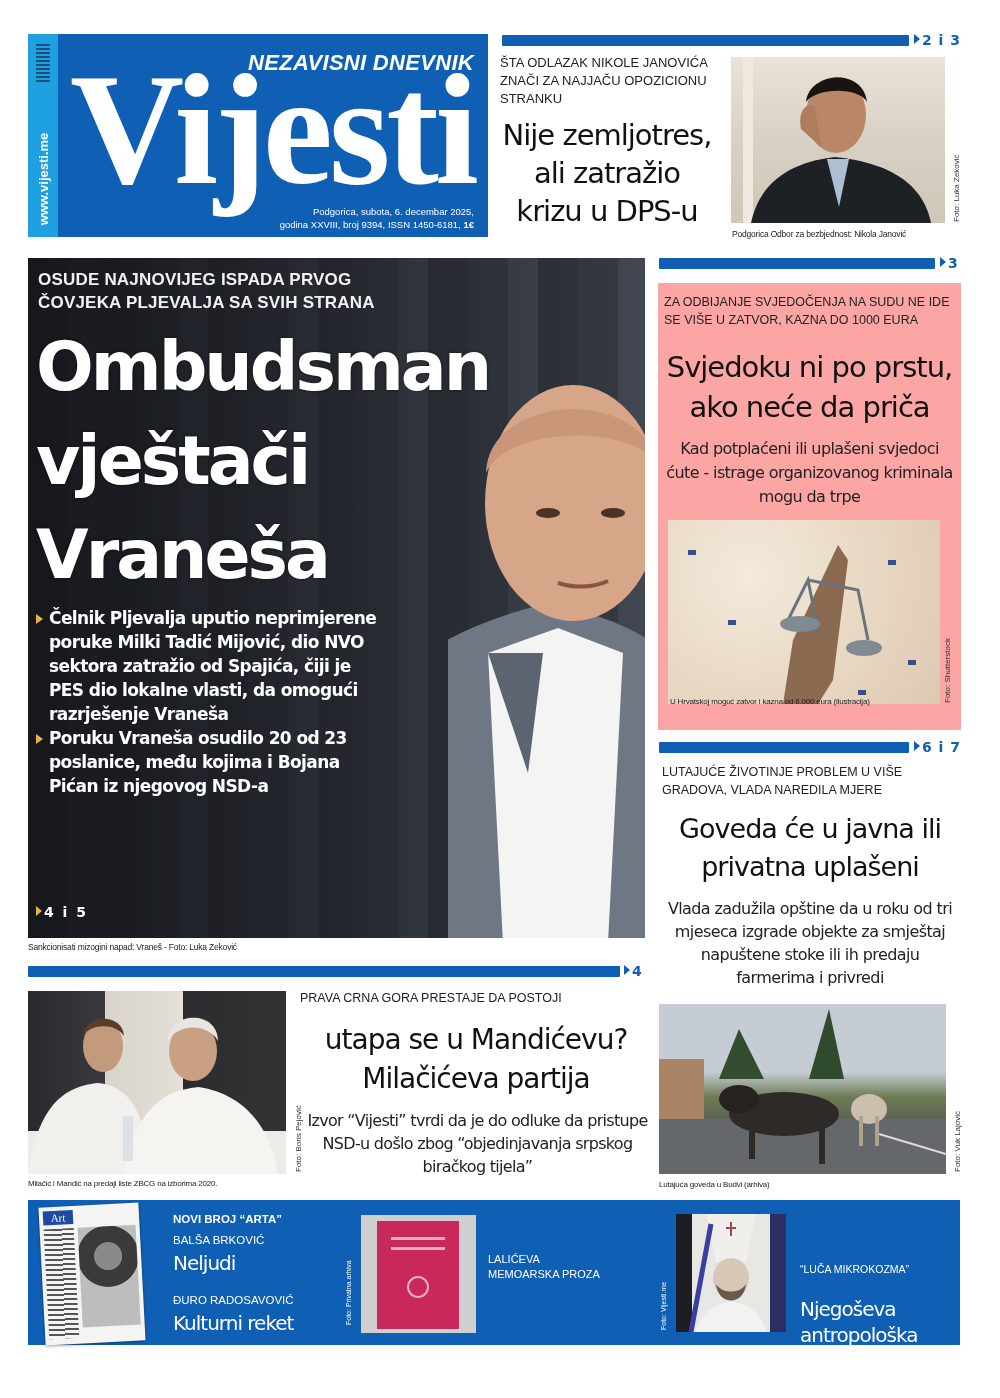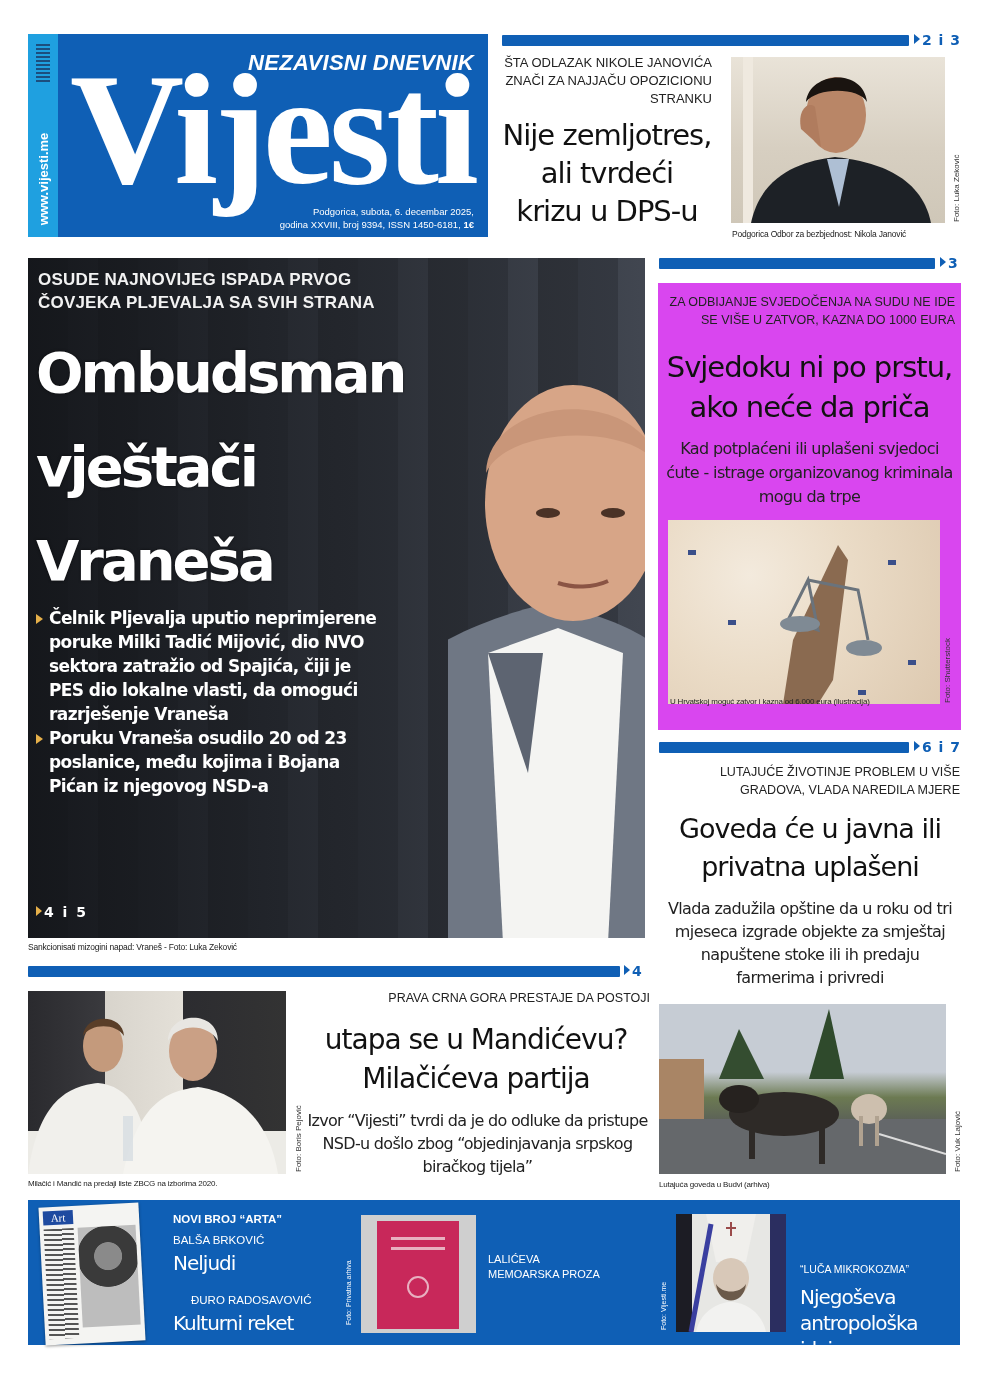--- a/index.html
+++ b/index.html
@@ -16,43 +16,43 @@
     .masthead { left: 28px; top: 34px; width: 460px; height: 203px; background: #0f5fb5; overflow: hidden; }
     .mast-strip { position: absolute; left: 0; top: 0; width: 30px; height: 100%; background: #1fa0e0; }
     .mast-url { position: absolute; left: 15px; top: 145px; transform: translate(-50%, -50%) rotate(-90deg); color: #fff; font-weight: bold; font-size: 13px; white-space: nowrap; font-family: "Liberation Sans", sans-serif; }
     .mast-barcode { position: absolute; left: 8px; top: 8px; width: 14px; height: 40px; background: repeating-linear-gradient(0deg, #1b3a66 0 2px, transparent 2px 4px); opacity: .8; }
     .mast-tag { position: absolute; right: 14px; top: 16px; color: #fff; font-weight: bold; font-style: italic; font-size: 22px; letter-spacing: .3px; font-family: "Liberation Sans", sans-serif; }
     .mast-logo { position: absolute; left: 42px; top: 6px; color: #fff; font-family: "Liberation Serif", serif; font-weight: bold; font-size: 158px; line-height: 180px; letter-spacing: -4px; }
     .mast-info { position: absolute; right: 14px; bottom: 6px; color: #fff; font-size: 9.5px; line-height: 13px; text-align: right; font-family: "Liberation Sans", sans-serif; }
     .mast-info b { font-weight: bold; }
 
     
-    .kicker { text-transform: uppercase; font-family: "Liberation Sans", sans-serif; color: #222; text-align: right; }
+    .kicker { text-transform: uppercase; font-family: "Liberation Sans", sans-serif; color: #222; text-align: left; }
     .head-sans { font-family: "DejaVu Sans", sans-serif; color: #111; text-align: center; letter-spacing: -1px; }
 
     .photo { position: absolute; overflow: hidden; }
     .credit-v { position: absolute; font-size: 8px; color: #333; transform: rotate(-90deg); transform-origin: left top; white-space: nowrap; }
     .caption { position: absolute; font-size: 8.5px; color: #222; white-space: nowrap; font-family: "Liberation Sans", sans-serif; letter-spacing: -.2px; }
 
     
     .lead { left: 28px; top: 258px; width: 617px; height: 680px; background: #1c1e22; overflow: hidden; }
     .lead-bg { position: absolute; inset: 0; background:
       linear-gradient(90deg, rgba(20,22,26,.95) 0%, rgba(35,38,44,.75) 50%, rgba(80,85,95,.3) 100%),
       repeating-linear-gradient(90deg, #2a2e36 0 40px, #3b404a 40px 70px, #23262c 70px 110px); }
     .lead-person { position: absolute; left: 420px; top: 95px; width: 215px; height: 590px; }
     .lead-kicker { position: absolute; left: 10px; top: 10px; color: #f2f2f2; font-size: 17px; line-height: 23px; font-weight: bold; text-transform: uppercase; font-family: "Liberation Sans", sans-serif; letter-spacing: .2px; }
-    .lead-head { position: absolute; left: 8px; top: 62px; color: #ffffff; font-family: "DejaVu Sans", sans-serif; font-weight: bold; font-size: 56px; line-height: 94px; letter-spacing: -3px; text-shadow: 0 0 3px rgba(0,0,0,.6); margin-top: 6px; }
+    .lead-head { position: absolute; left: 8px; top: 62px; color: #ffffff; font-family: "DejaVu Sans", sans-serif; font-weight: bold; font-size: 68px; line-height: 94px; letter-spacing: -3px; text-shadow: 0 0 3px rgba(0,0,0,.6); }
     .lead-bullets { position: absolute; left: 6px; top: 348px; width: 350px; list-style: none; }
     .lead-bullets li { position: relative; padding-left: 15px; color: #fff; font-family: "DejaVu Sans", sans-serif; font-weight: bold; font-size: 17px; line-height: 24px; letter-spacing: -.6px; margin-bottom: 0; }
     .lead-bullets li .b { position: absolute; left: 2px; top: 8px; width: 0; height: 0; border-top: 5px solid transparent; border-bottom: 5px solid transparent; border-left: 7px solid #e6b04a; }
     .lead-ref { position: absolute; left: 8px; top: 646px; color: #fff; font-weight: bold; font-size: 14px; font-family: "DejaVu Sans", sans-serif; letter-spacing: 2px; }
     .lead-ref .b { display: inline-block; width: 0; height: 0; border-top: 5px solid transparent; border-bottom: 5px solid transparent; border-left: 6px solid #e6b04a; margin-right: 2px; vertical-align: 1px; }
 
     
-    .graybox { left: 658px; top: 283px; width: 303px; height: 447px; background: #d946ef; }
+    .graybox { left: 658px; top: 283px; width: 303px; height: 447px; background: #fca5a5; }
 
     
     .band { left: 28px; top: 1200px; width: 932px; height: 145px; background: #0f5fb5; }
     .band-kick { position: absolute; color: #fff; font-size: 11.5px; text-transform: uppercase; font-family: "Liberation Sans", sans-serif; line-height: 15px; }
     .band-head { position: absolute; color: #fff; font-family: "DejaVu Sans", sans-serif; font-size: 20px; line-height: 26px; letter-spacing: -1px; }
     .band-credit { position: absolute; color: #fff; font-size: 7px; transform: rotate(-90deg); transform-origin: left top; white-space: nowrap; }
   </style>
 </head>
 <body>
 
@@ -68,21 +68,21 @@
     <div><span>godina XXVIII, broj 9394, ISSN 1450-6181,</span> <b>1€</b></div>
   </div>
 </div>
 
 <div class="rule" style="left:502px; top:35px; width:407px;"></div>
 <div class="pageref" style="left:914px; top:33px;"><span class="tri"></span><span>2 i 3</span></div>
 
 <div class="abs kicker" style="left:500px; top:54px; width:212px; font-size:13px; line-height:18px;">ŠTA ODLAZAK NIKOLE JANOVIĆA ZNAČI ZA NAJJAČU OPOZICIONU STRANKU</div>
 <div class="abs head-sans" style="left:498px; top:116px; width:218px; font-size:29px; line-height:38px;">
   <div>Nije zemljotres,</div>
-  <div>ali tvrdeći</div>
+  <div>ali zatražio</div>
   <div>krizu u DPS-u</div>
 </div>
 <div class="photo" style="left:731px; top:57px; width:214px; height:166px; background:linear-gradient(180deg,#e9e3d8 0%,#d7cfc1 55%,#cfc7b8 100%);">
   <svg width="214" height="166" viewBox="0 0 214 166">
     <rect x="12" y="0" width="10" height="166" fill="#efe9df"></rect>
     <path d="M20 166 C30 118 70 104 104 100 C140 104 190 116 200 166 Z" fill="#1d2126"></path>
     <path d="M96 102 L108 150 L118 102 Z" fill="#aebfd4"></path>
     <ellipse cx="105" cy="58" rx="30" ry="38" fill="#b98667"></ellipse>
     <path d="M75 45 C78 15 132 10 136 45 C128 30 86 30 75 45 Z" fill="#1a1410"></path>
     <path d="M70 72 C66 52 78 44 84 50 L90 90 Z" fill="#b07c5e"></path>
@@ -203,21 +203,21 @@
 <div class="abs band">
 
   <div class="photo" style="left:14px; top:5px; width:100px; height:138px; background:#f4f4f2; transform:rotate(-3deg); box-shadow:0 1px 3px rgba(0,0,0,.4);">
     <div style="position:absolute; left:4px; top:4px; width:30px; height:14px; background:#1e4aa0; color:#fff; font-family:'Liberation Serif',serif; font-size:11px; line-height:14px; text-align:center;">Art</div>
     <div style="position:absolute; left:4px; top:22px; width:30px; height:110px; background:repeating-linear-gradient(180deg,#555 0 2px,#f4f4f2 2px 5px);"></div>
     <div style="position:absolute; left:38px; top:22px; width:58px; height:100px; background:radial-gradient(circle at 50% 30%,#8a8a8a 0 18%,#3a3a3a 19% 40%,#bdbdbd 41% 100%);"></div>
   </div>
   <div class="band-kick" style="left:145px; top:12px; font-weight:bold;">NOVI BROJ “ARTA”</div>
   <div class="band-kick" style="left:145px; top:33px;">BALŠA BRKOVIĆ</div>
   <div class="band-head" style="left:145px; top:50px;">Neljudi</div>
-  <div class="band-kick" style="left:163px; top:93px;">ĐURO RADOSAVOVIĆ</div>
+  <div class="band-kick" style="left:145px; top:93px;">ĐURO RADOSAVOVIĆ</div>
   <div class="band-head" style="left:145px; top:110px;">Kulturni reket</div>
 
   <div class="band-credit" style="left:317px; top:125px;">Foto: Privatna arhiva</div>
   <div class="photo" style="left:333px; top:15px; width:115px; height:118px; background:#cfcfcf;">
     <div style="position:absolute; left:16px; top:6px; width:82px; height:108px; background:#c8285a;">
       <div style="position:absolute; left:14px; top:16px; width:54px; height:3px; background:#e8b0c0;"></div>
       <div style="position:absolute; left:14px; top:26px; width:54px; height:3px; background:#e8b0c0;"></div>
       <div style="position:absolute; left:30px; top:55px; width:22px; height:22px; border:2px solid #e8b0c0; border-radius:50%;"></div>
     </div>
   </div>
@@ -231,17 +231,17 @@
     <svg width="110" height="118" viewBox="0 0 110 118">
       <path d="M30 0 L40 48 L70 48 L80 0 Z" fill="#f0efec"></path>
       <path d="M55 8 L55 22 M50 14 L60 14" stroke="#9a4a4a" stroke-width="2"></path>
       <ellipse cx="55" cy="64" rx="18" ry="20" fill="#d8c8b8"></ellipse>
       <path d="M40 70 C42 92 68 92 70 70 C64 80 46 80 40 70 Z" fill="#6b5a4a"></path>
       <path d="M20 118 C25 95 45 88 55 88 C65 88 85 95 90 118 Z" fill="#f2f2f0"></path>
       <path d="M15 118 L35 10" stroke="#3a3fa0" stroke-width="5"></path>
     </svg>
   </div>
   <div class="band-kick" style="left:772px; top:62px; font-size:10.5px;">“LUČA MIKROKOZMA”</div>
-  <div class="band-head" style="left:772px; top:84px;">
+  <div class="band-head" style="left:772px; top:96px;">
     <div>Njegoševa</div>
     <div>antropološka ideja</div>
   </div>
 </div>
 
 </body></html>

